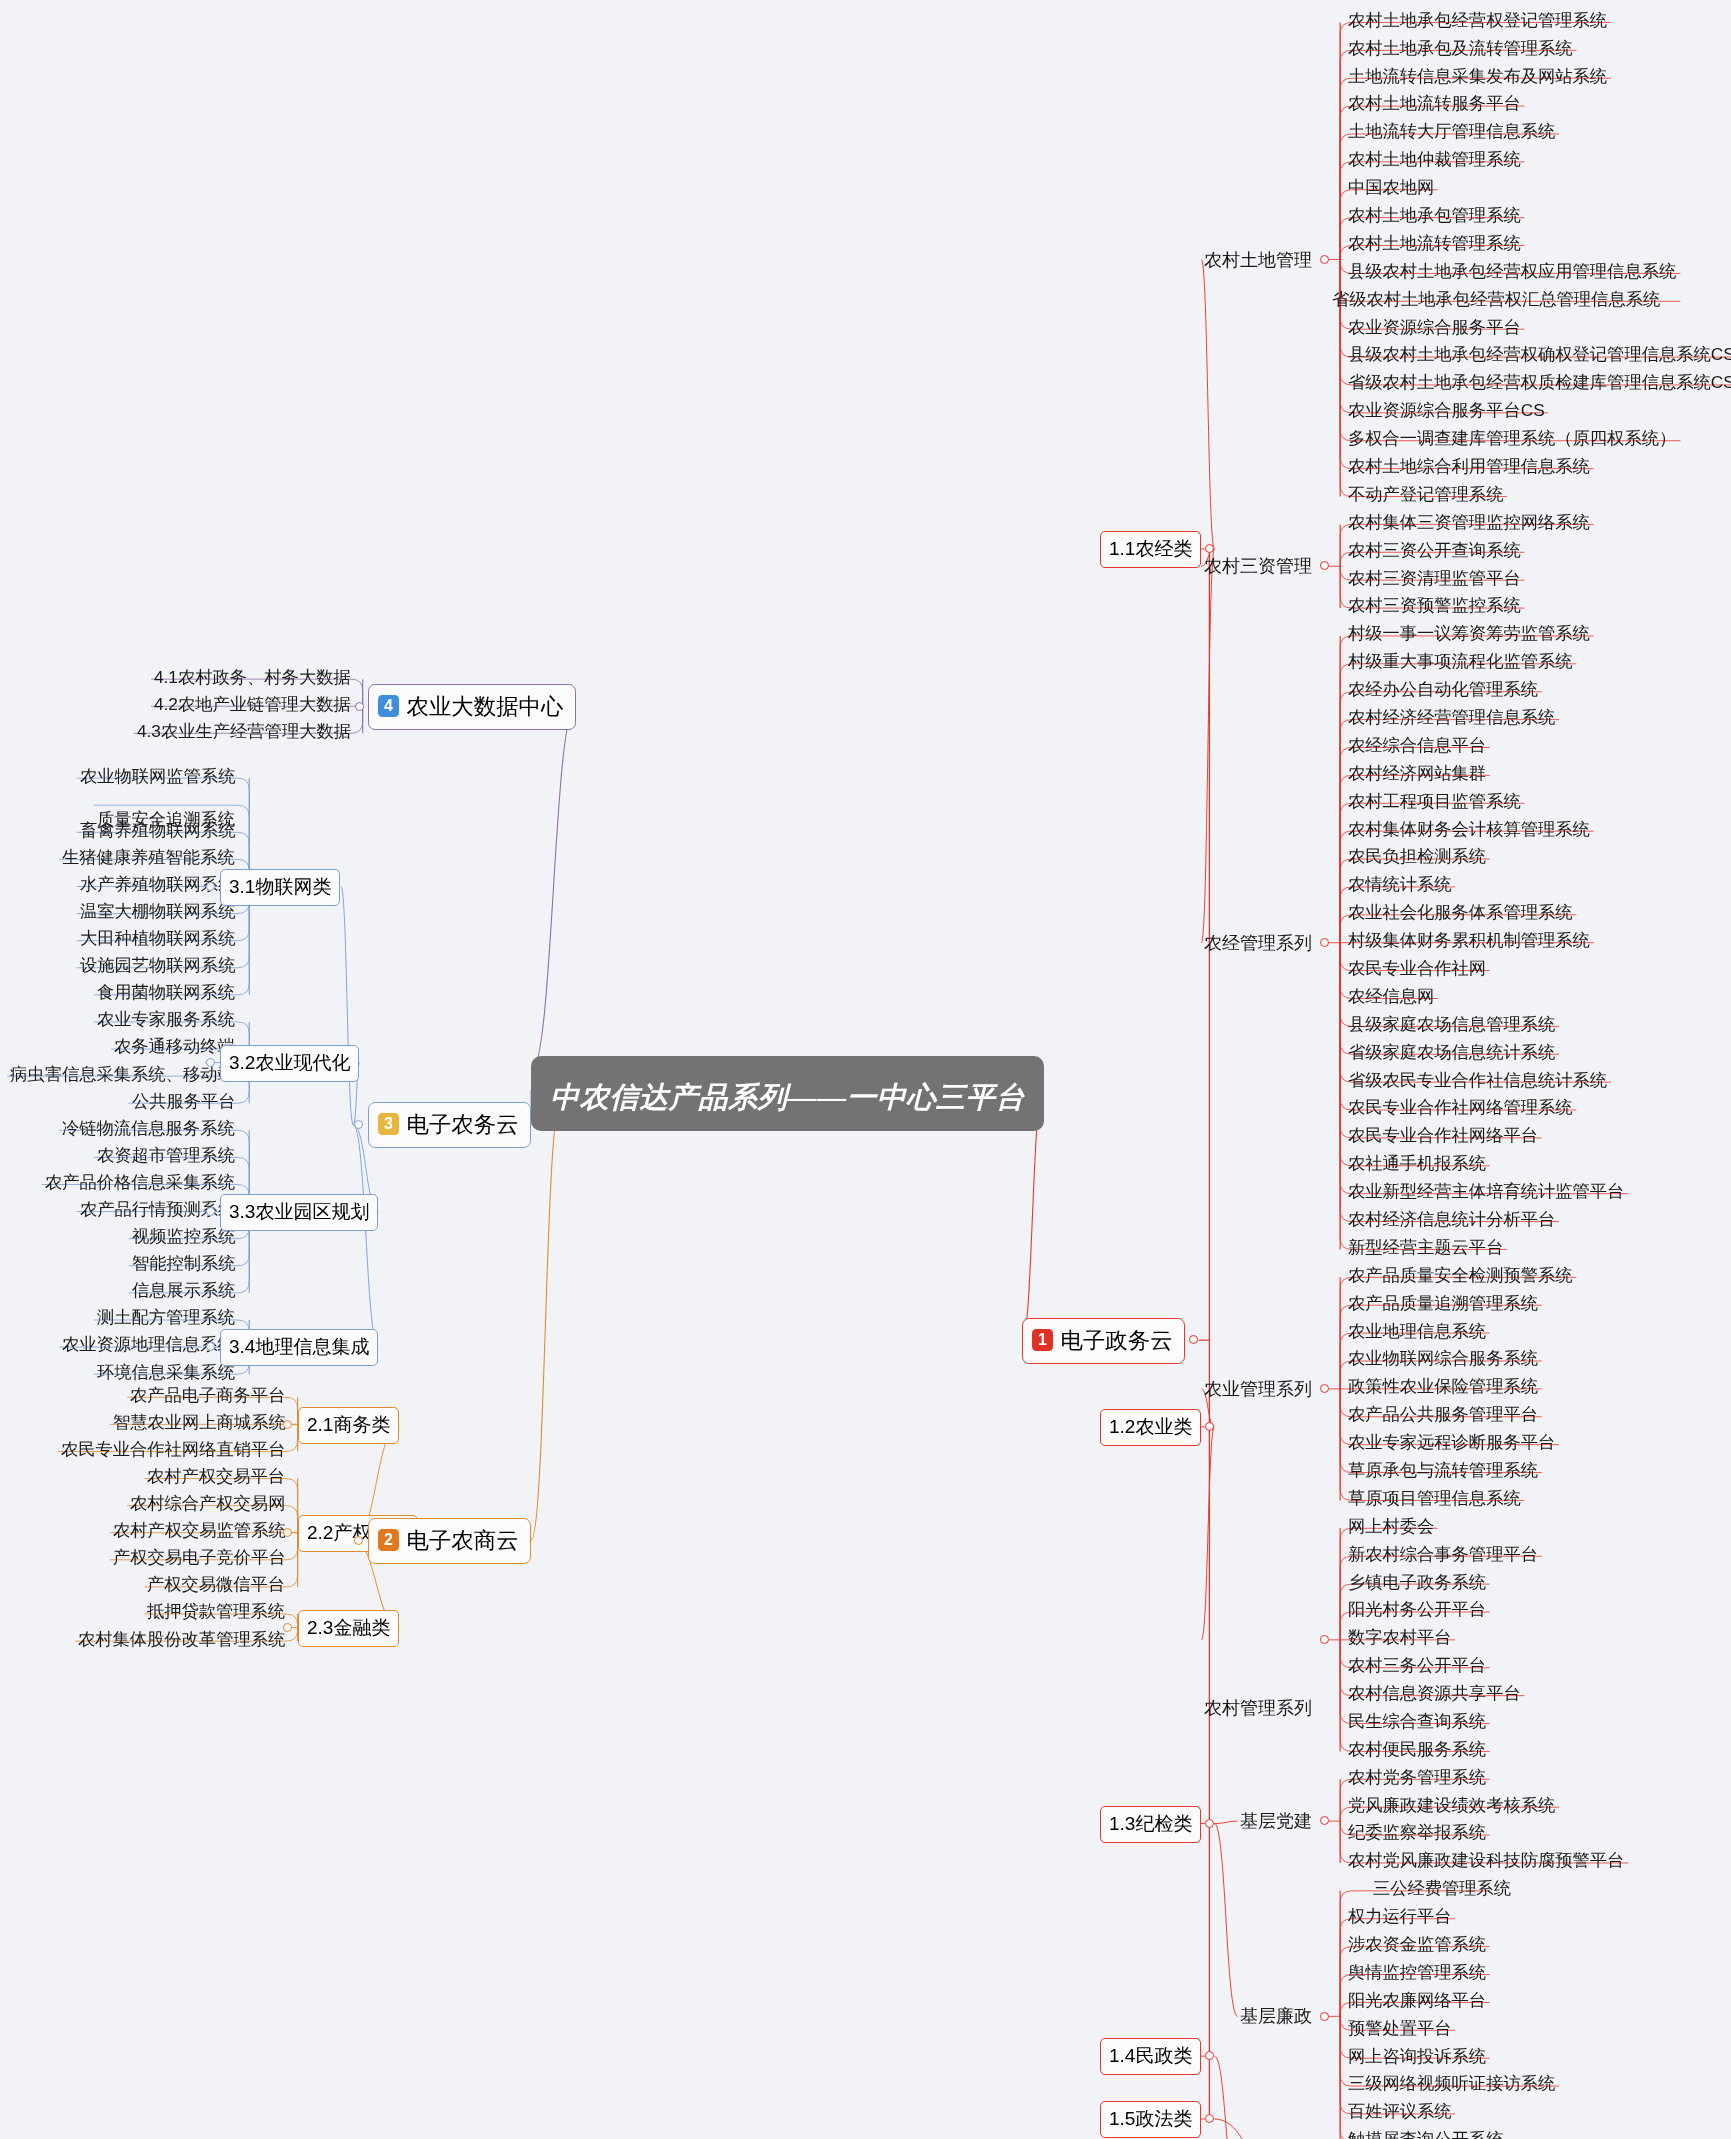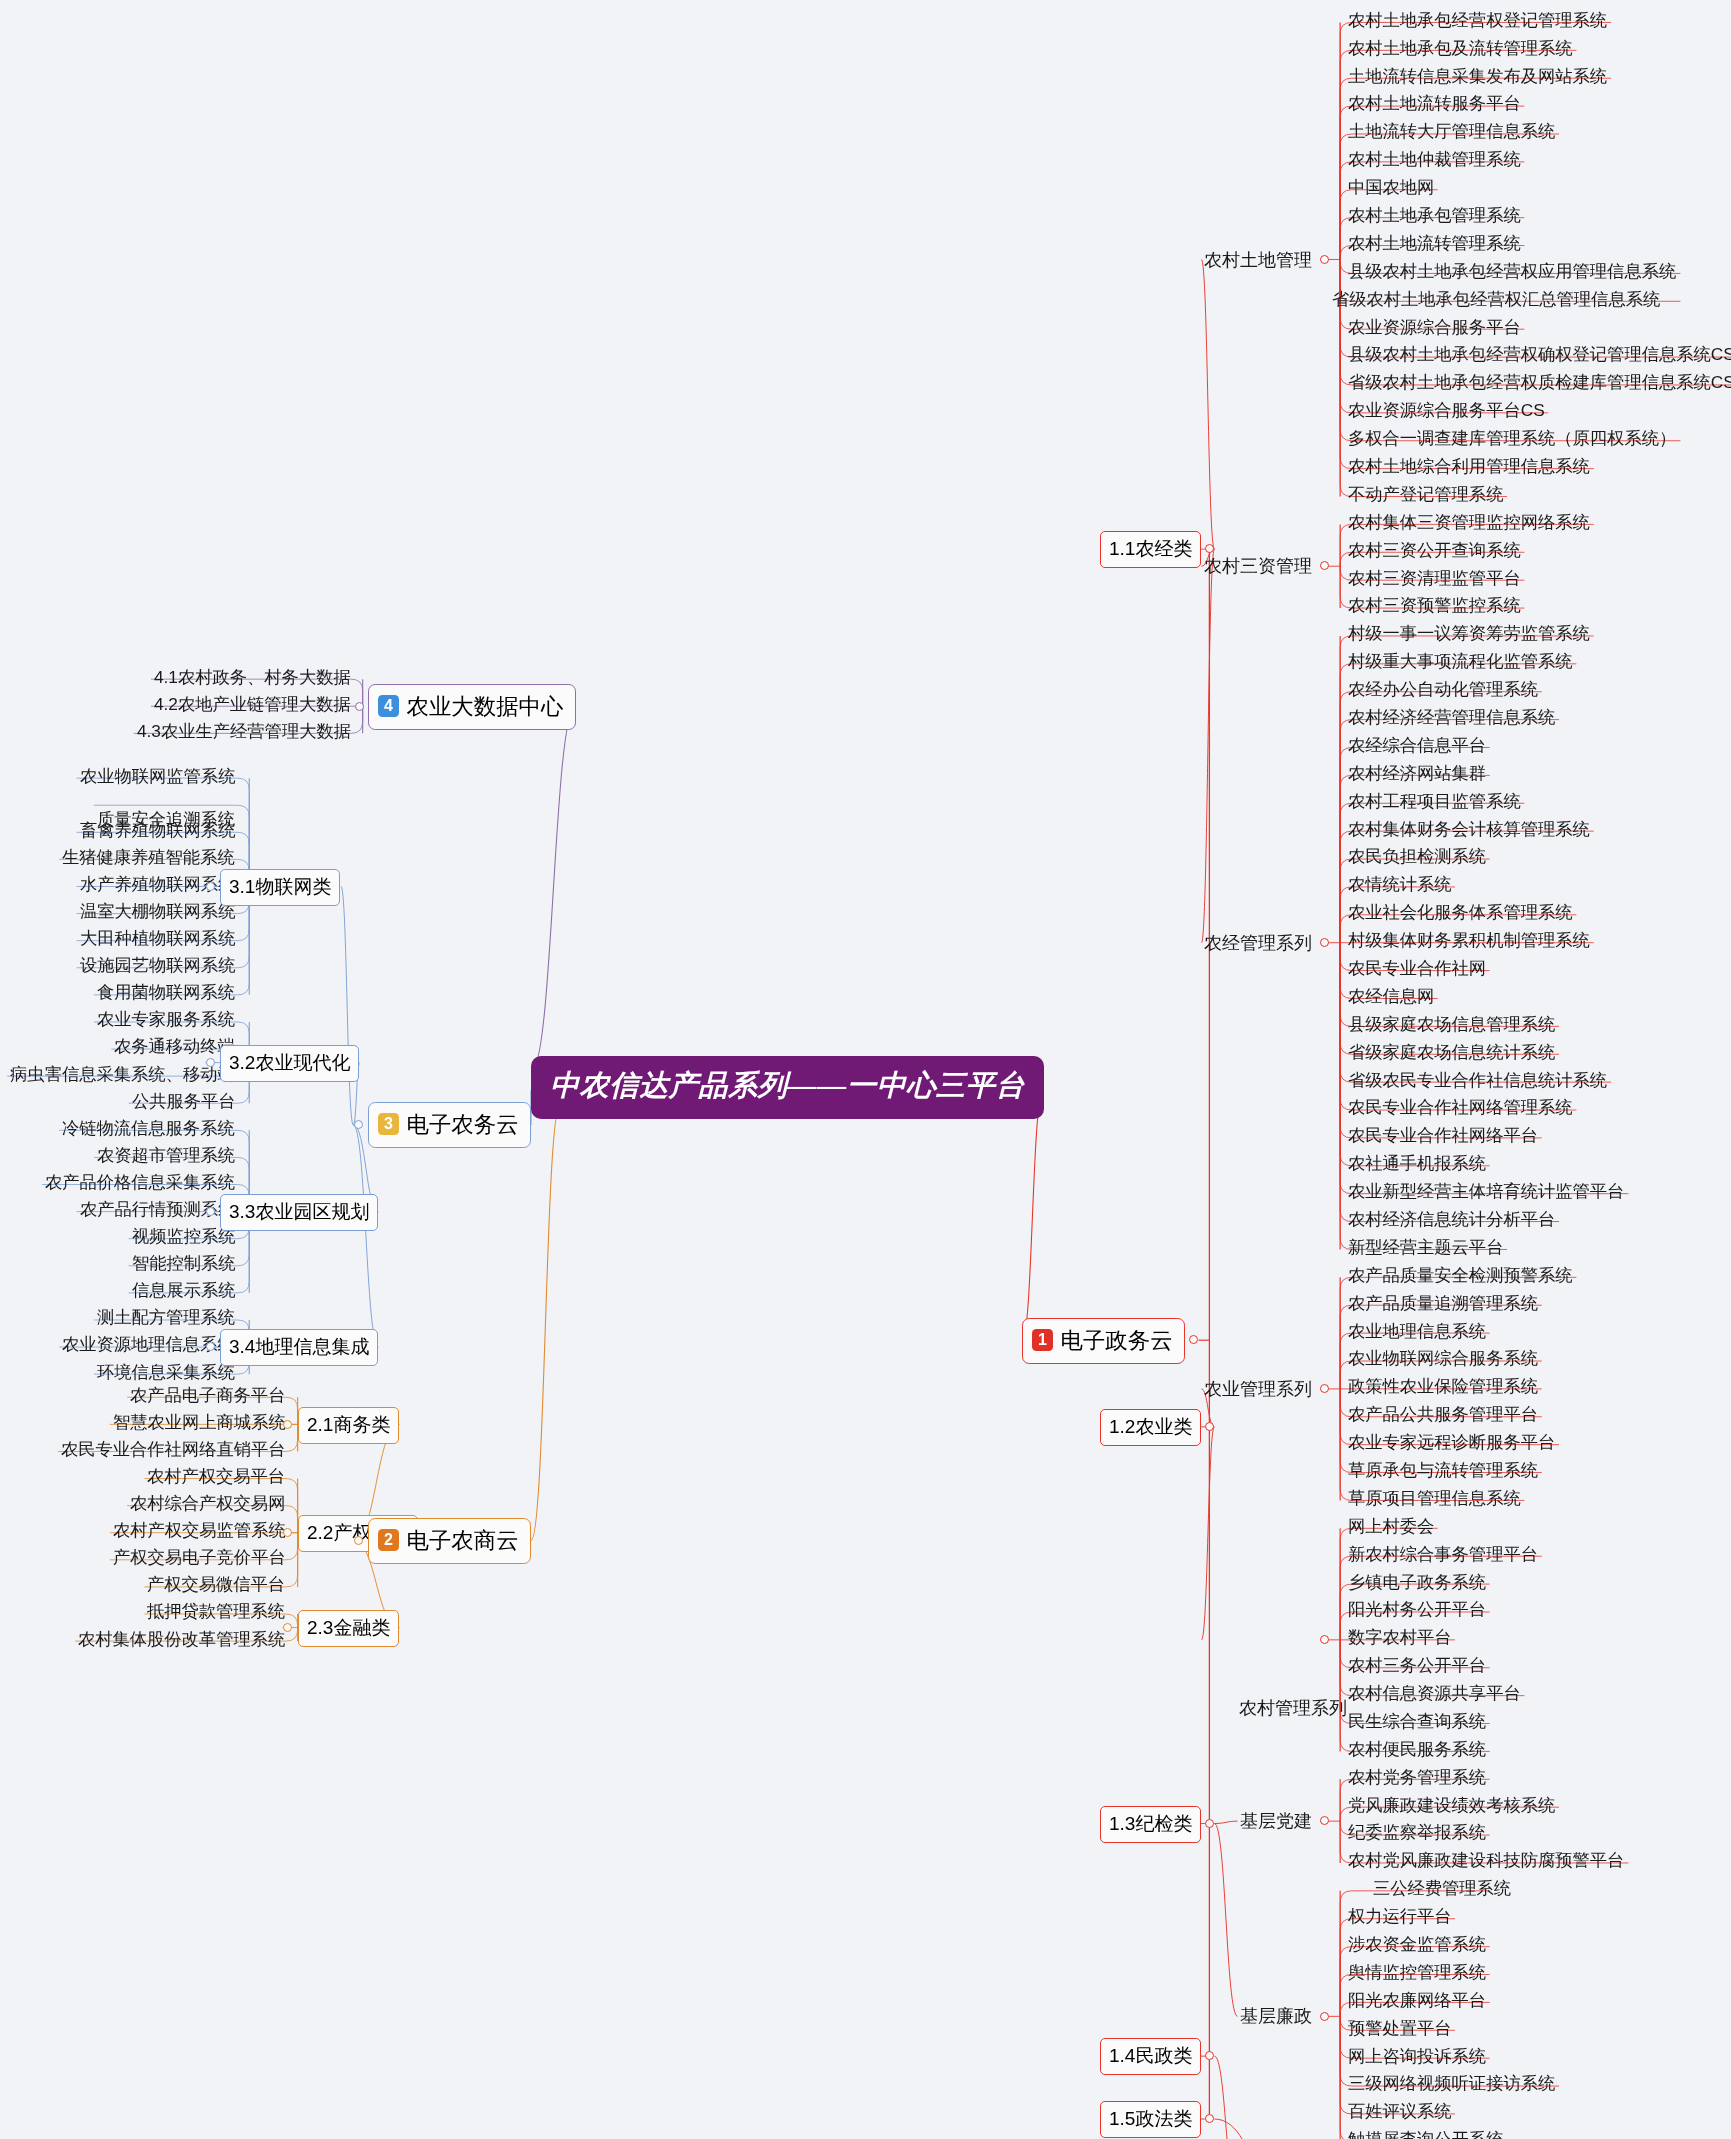--- a/index.html
+++ b/index.html
@@ -10,24 +10,24 @@
     font-family:"Liberation Sans","DejaVu Sans",sans-serif;
     overflow:hidden;
     position:relative;
   }
   #canvas{position:absolute;left:0;top:0;width:1731px;height:2140px;}
   #edges{position:absolute;left:0;top:0;width:1731px;height:2140px;pointer-events:none;}
   .node{position:absolute;white-space:nowrap;box-sizing:border-box;}
 
   
   .root{
-    background:#701a75;color:#ffffff;
+    background:#737373;color:#ffffff;
     border-radius:10px;
     font-size:29px;
-    padding:10px 19px 13px 19px;
+    padding:22px 19px 13px 19px;
     letter-spacing:0.7px;
     font-family:"Liberation Serif","DejaVu Serif",serif;
     font-style:italic;
     font-weight:600;
   }
 
   
   .pill{
     background:#fbfbfc;border-radius:7.2px;
     font-size:22.4px;padding:5.8px 11.6px 7.2px 8.7px;
@@ -338,21 +338,21 @@
     <div class="node leaf" style="left: 1345px; top: 2102px;">百姓评议系统</div>
     <div class="node leaf" style="left: 1345px; top: 2130px;">触摸屏查询公开系统</div>
     <div class="node grp" style="left: 1204px; top: 248px;">农村土地管理</div>
     <div class="dot red" style="left: 1320px; top: 255px;"></div>
     <div class="node grp" style="left: 1204px; top: 554px;">农村三资管理</div>
     <div class="dot red" style="left: 1320px; top: 561px;"></div>
     <div class="node grp" style="left: 1204px; top: 931px;">农经管理系列</div>
     <div class="dot red" style="left: 1320px; top: 938px;"></div>
     <div class="node grp" style="left: 1204px; top: 1377px;">农业管理系列</div>
     <div class="dot red" style="left: 1320px; top: 1384px;"></div>
-    <div class="node grp" style="left: 1204px; top: 1696px; margin-left: 35px;">农村管理系列</div>
+    <div class="node grp" style="left: 1204px; top: 1696px;">农村管理系列</div>
     <div class="dot red" style="left: 1320px; top: 1635px;"></div>
     <div class="node grp" style="left: 1240px; top: 1809px; text-align: right;">基层党建</div>
     <div class="dot red" style="left: 1320px; top: 1816px;"></div>
     <div class="node grp" style="left: 1240px; top: 2004px;">基层廉政</div>
     <div class="dot red" style="left: 1320px; top: 2012px;"></div>
     <div class="node boxed red" style="left: 1100px; top: 531px;">1.1农经类</div>
     <div class="dot red" style="left: 1205px; top: 544px;"></div>
     <div class="node boxed red" style="left: 1100px; top: 1409px;">1.2农业类</div>
     <div class="dot red" style="left: 1205px; top: 1422px;"></div>
     <div class="node boxed red" style="left: 1100px; top: 1806px;">1.3纪检类</div>

